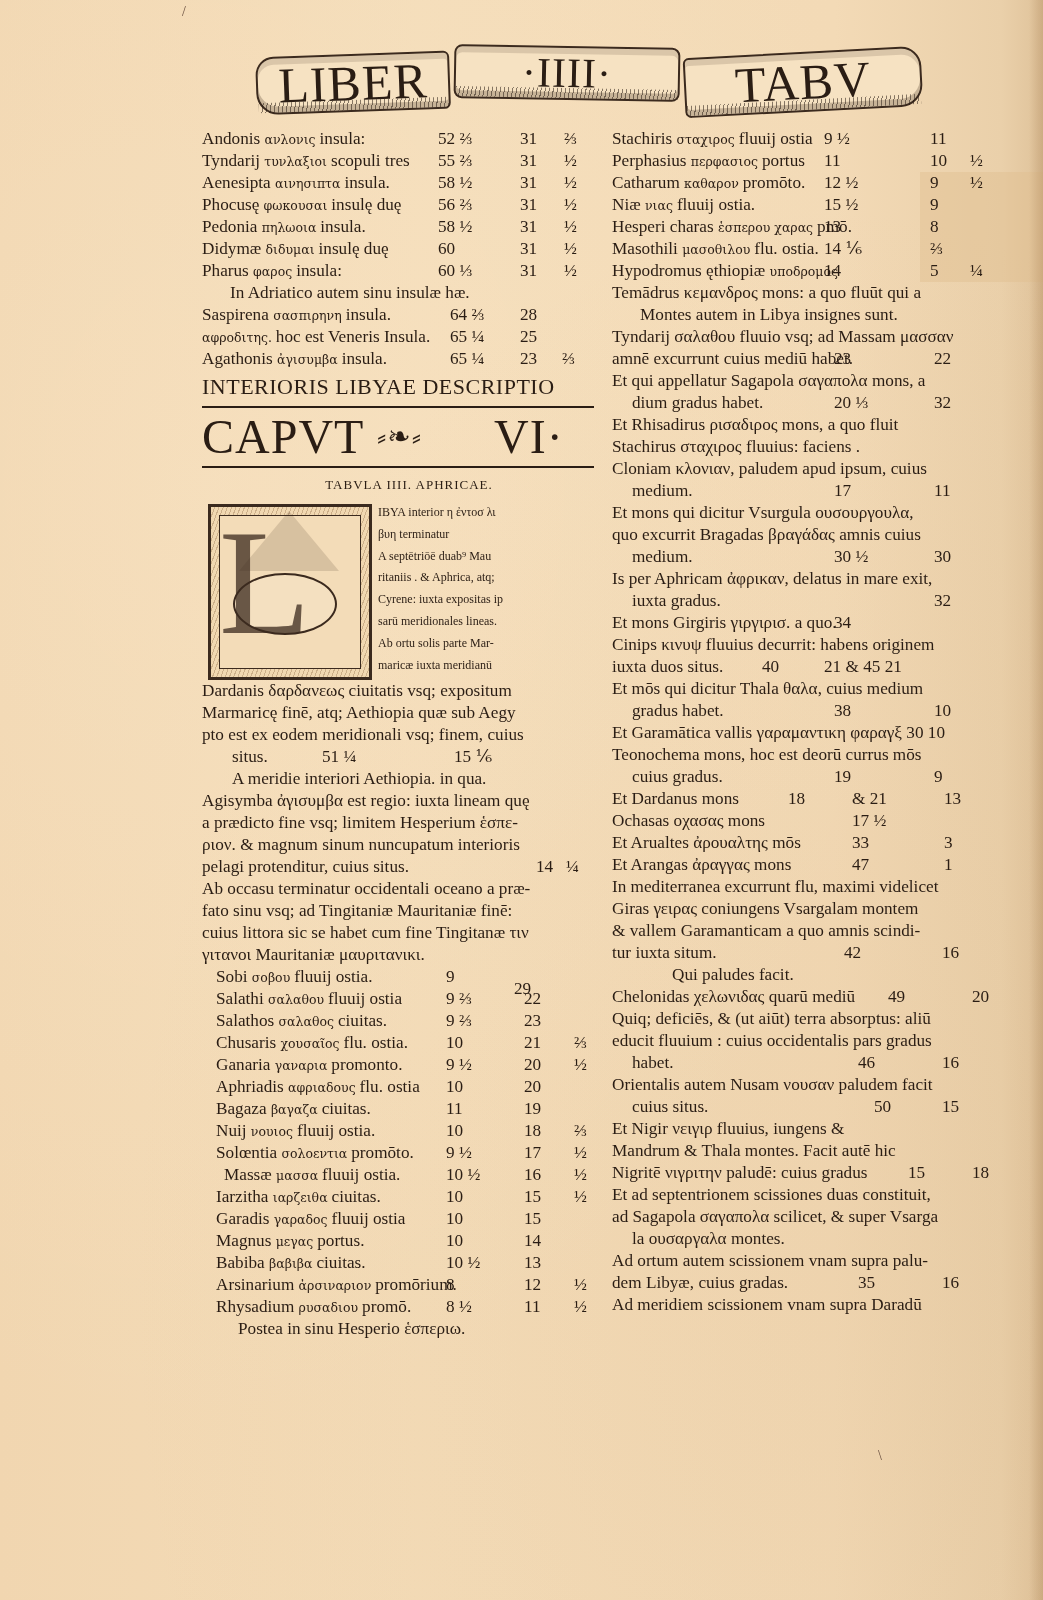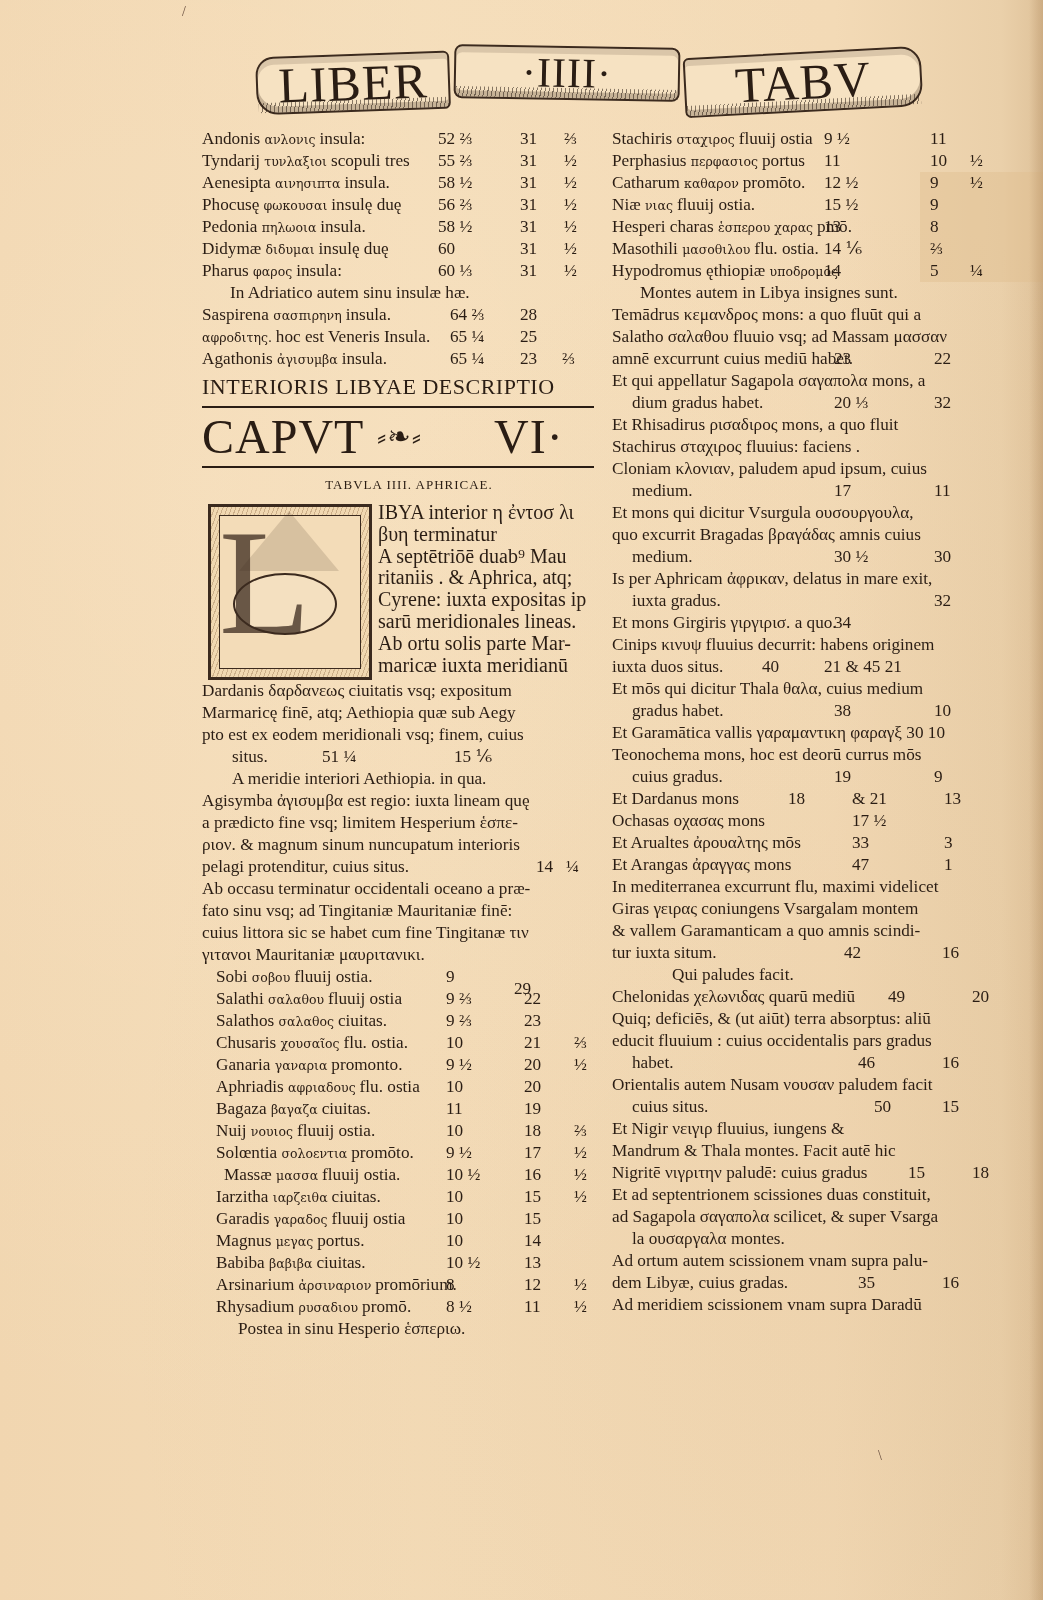--- a/index.html
+++ b/index.html
@@ -48,21 +48,21 @@
   .tabula { font-size:13px; text-align:center; letter-spacing:1px; height:28px; line-height:30px; padding-left:22px;}
 
   .initial-block { position:relative; height:182px; }
   .initial { position:absolute; left:6px; top:6px; width:158px; height:170px; border:3px solid #3b2a1e;
      background: repeating-linear-gradient(110deg, #f1d8b1 0 3px, #cdb08a 3px 4px); }
   .initial .inner { position:absolute; left:8px; top:8px; right:8px; bottom:8px; border:1.5px solid #3b2a1e; background:#f3dcb8; }
   .initial .tri { position:absolute; left:28px; top:4px; width:0; height:0;
     border-left:50px solid transparent; border-right:50px solid transparent; border-bottom:60px solid #3b2a1e; opacity:0.15; }
   .initial .globe { position:absolute; left:22px; top:66px; width:100px; height:58px; border:2px solid #3b2a1e; border-radius:50%; background:#f4e0c0; }
   .initial .L { position:absolute; left:8px; top:0; font-size:150px; line-height:150px; color:#3b2a1e; opacity:0.75; }
-  .initial-text { position:absolute; left:176px; top:4px; width:218px; font-size:20px; line-height:21.8px; }
+  .initial-text { position:absolute; left:176px; top:4px; width:218px; font-size:12px; line-height:21.8px; }
 
   .stray { position:absolute; font-size:14px; color:#6a5040; }
 </style>
 </head>
 <body>
 
 <div class="page-texture"></div>
 <div class="tipped-patch"></div>
 <div class="right-edge"></div>
 
@@ -354,27 +354,27 @@
       <span class="v" style="left: 212px;">14 ⅙</span>
       <span class="v" style="left: 318px;">⅔</span>
     </div>
     <div class="row">
       <span class="t"><span>Hypodromus ęthiopiæ </span><span class="greek">υποδρομος </span><span></span></span>
       <span class="v" style="left: 212px;">14</span>
       <span class="v" style="left: 318px;">5</span>
       <span class="v" style="left: 358px;">¼</span>
     </div>
     <div class="row">
+      <span class="t">Temādrus κεμανδρος mons: a quo fluūt qui a</span>
+    </div>
+    <div class="row">
       <span class="t" style="left: 28px;">Montes autem in Libya insignes sunt.</span>
     </div>
     <div class="row">
-      <span class="t">Temādrus κεμανδρος mons: a quo fluūt qui a</span>
-    </div>
-    <div class="row">
-      <span class="t">Salatho σαλαθου fluuio vsq; ad Massam μασσαν</span>
+      <span class="t">Tyndarij σαλαθου fluuio vsq; ad Massam μασσαν</span>
     </div>
     <div class="row">
       <span class="t">amnē excurrunt cuius mediū habet.</span>
       <span class="v" style="left: 222px;">23</span>
       <span class="v" style="left: 322px;">22</span>
     </div>
     <div class="row">
       <span class="t">Et qui appellatur Sagapola σαγαπολα mons, a</span>
     </div>
     <div class="row">

